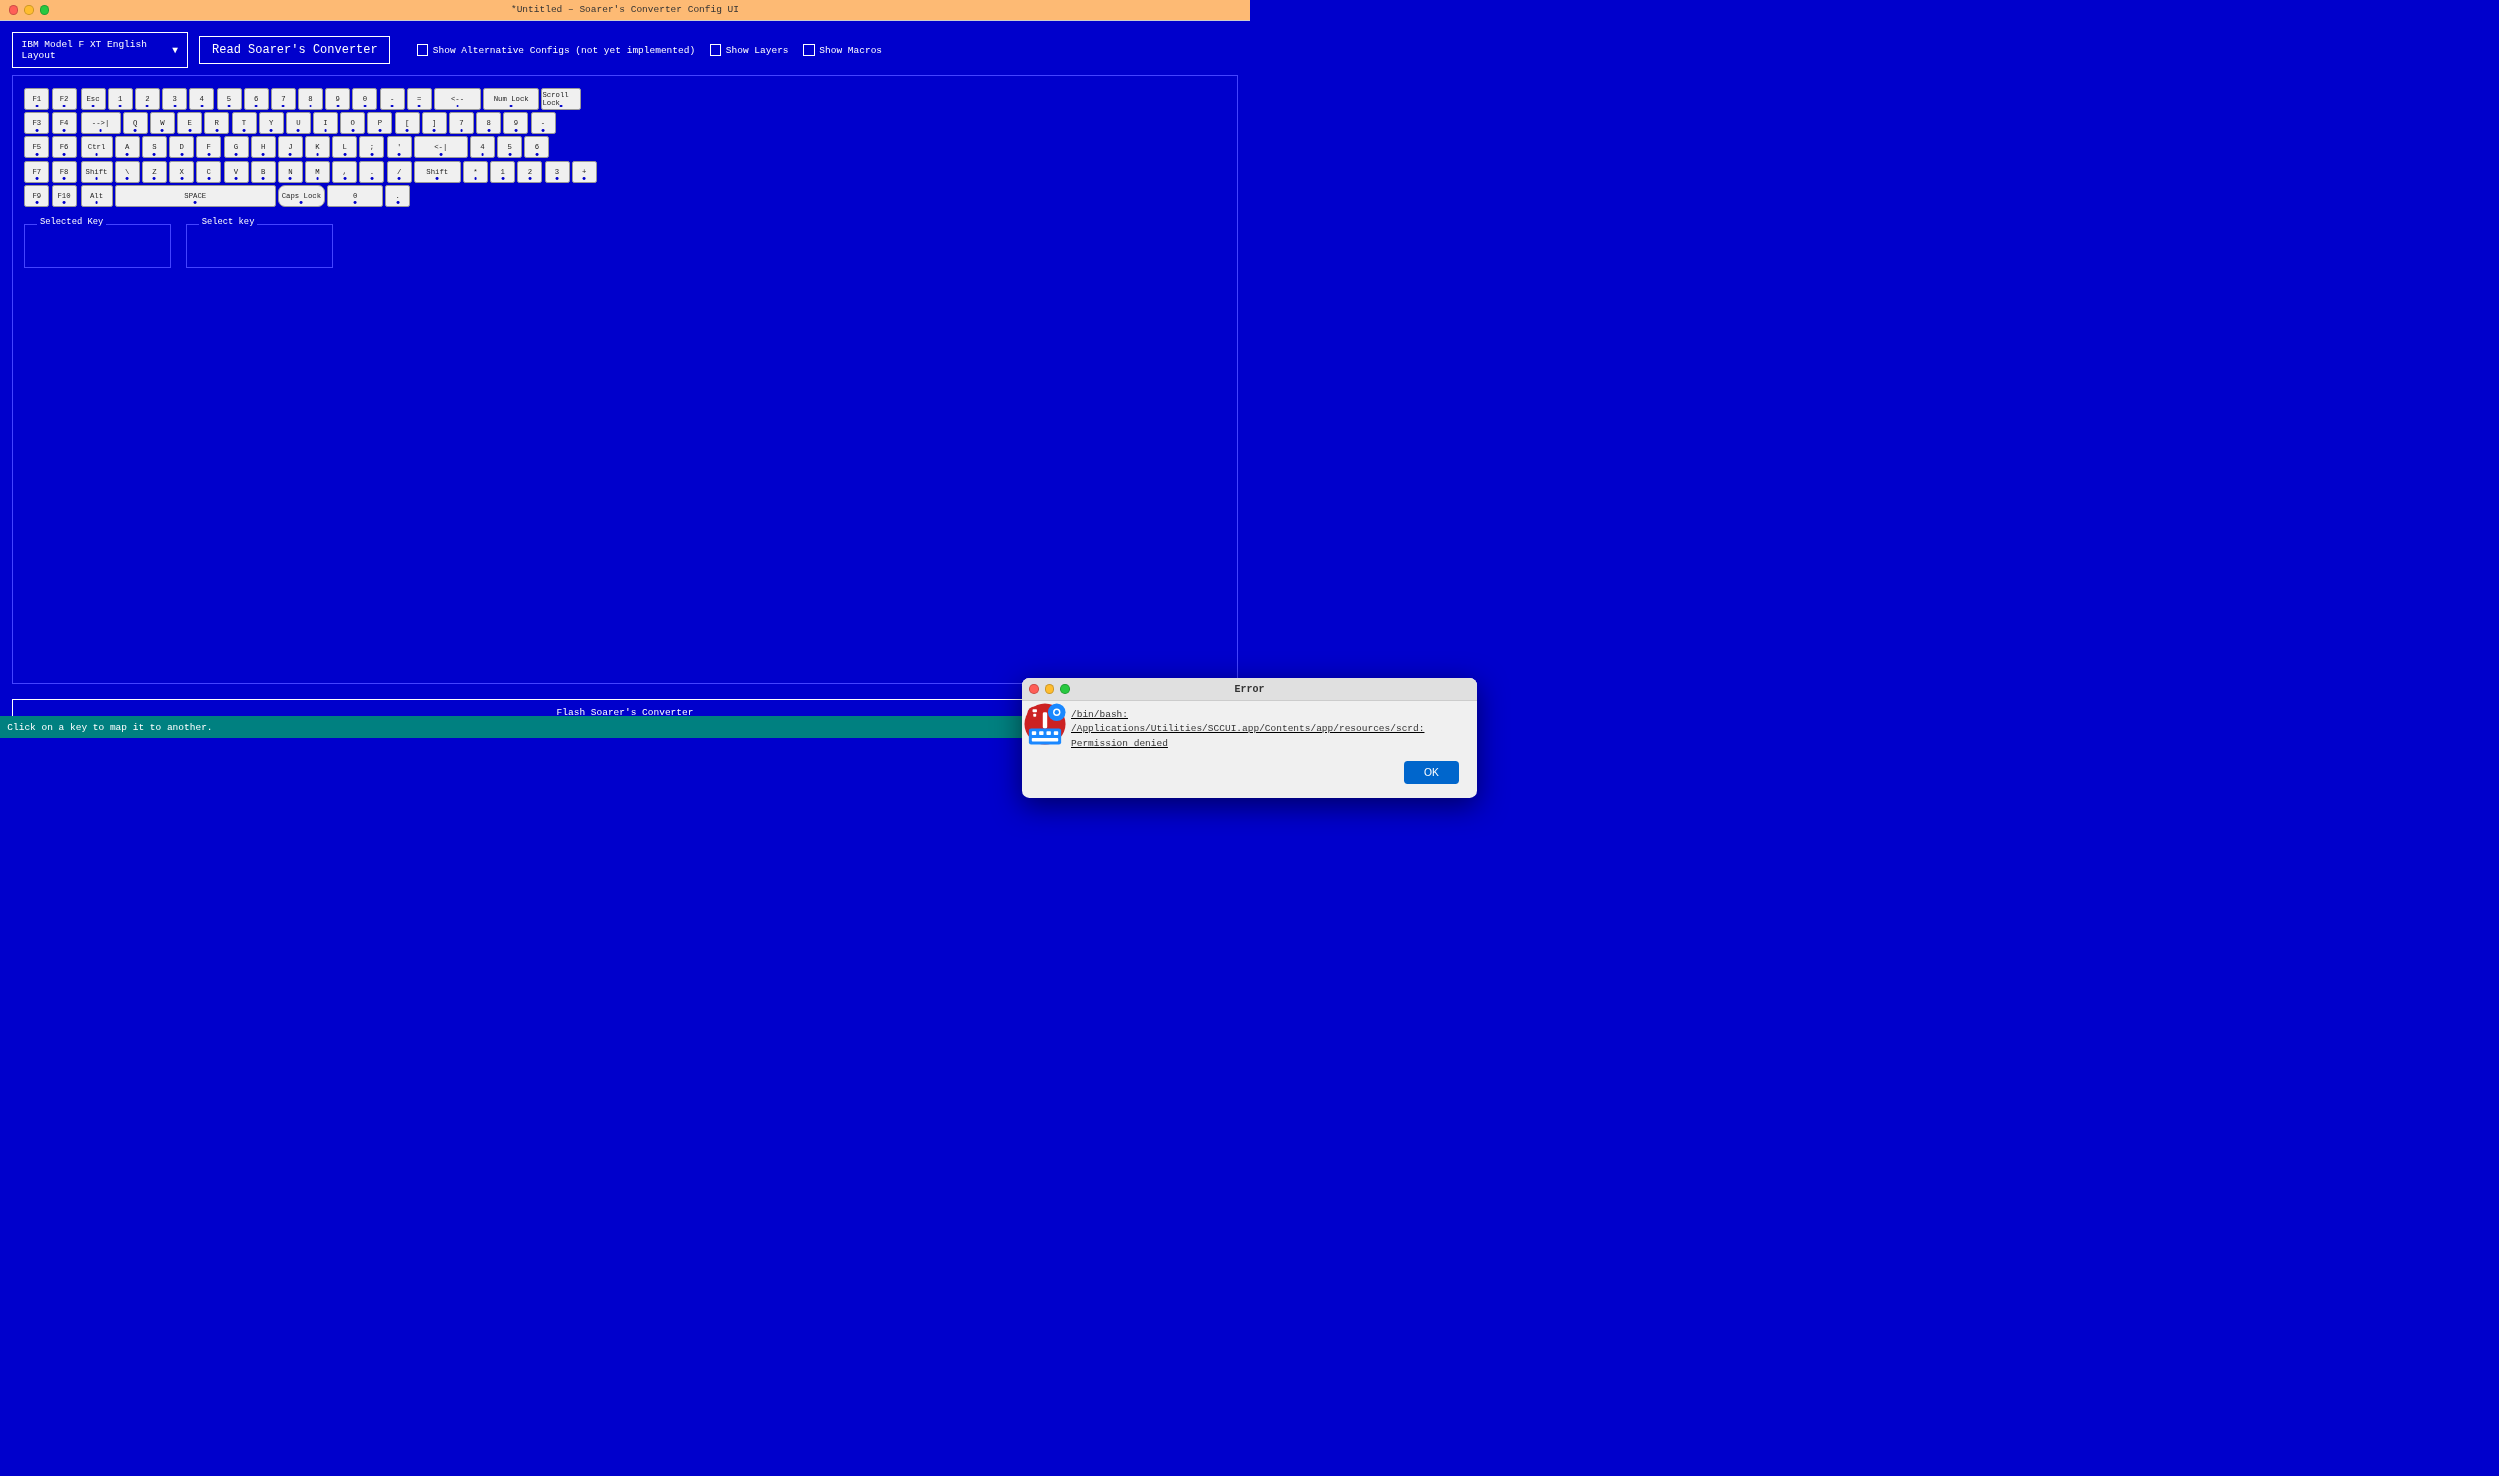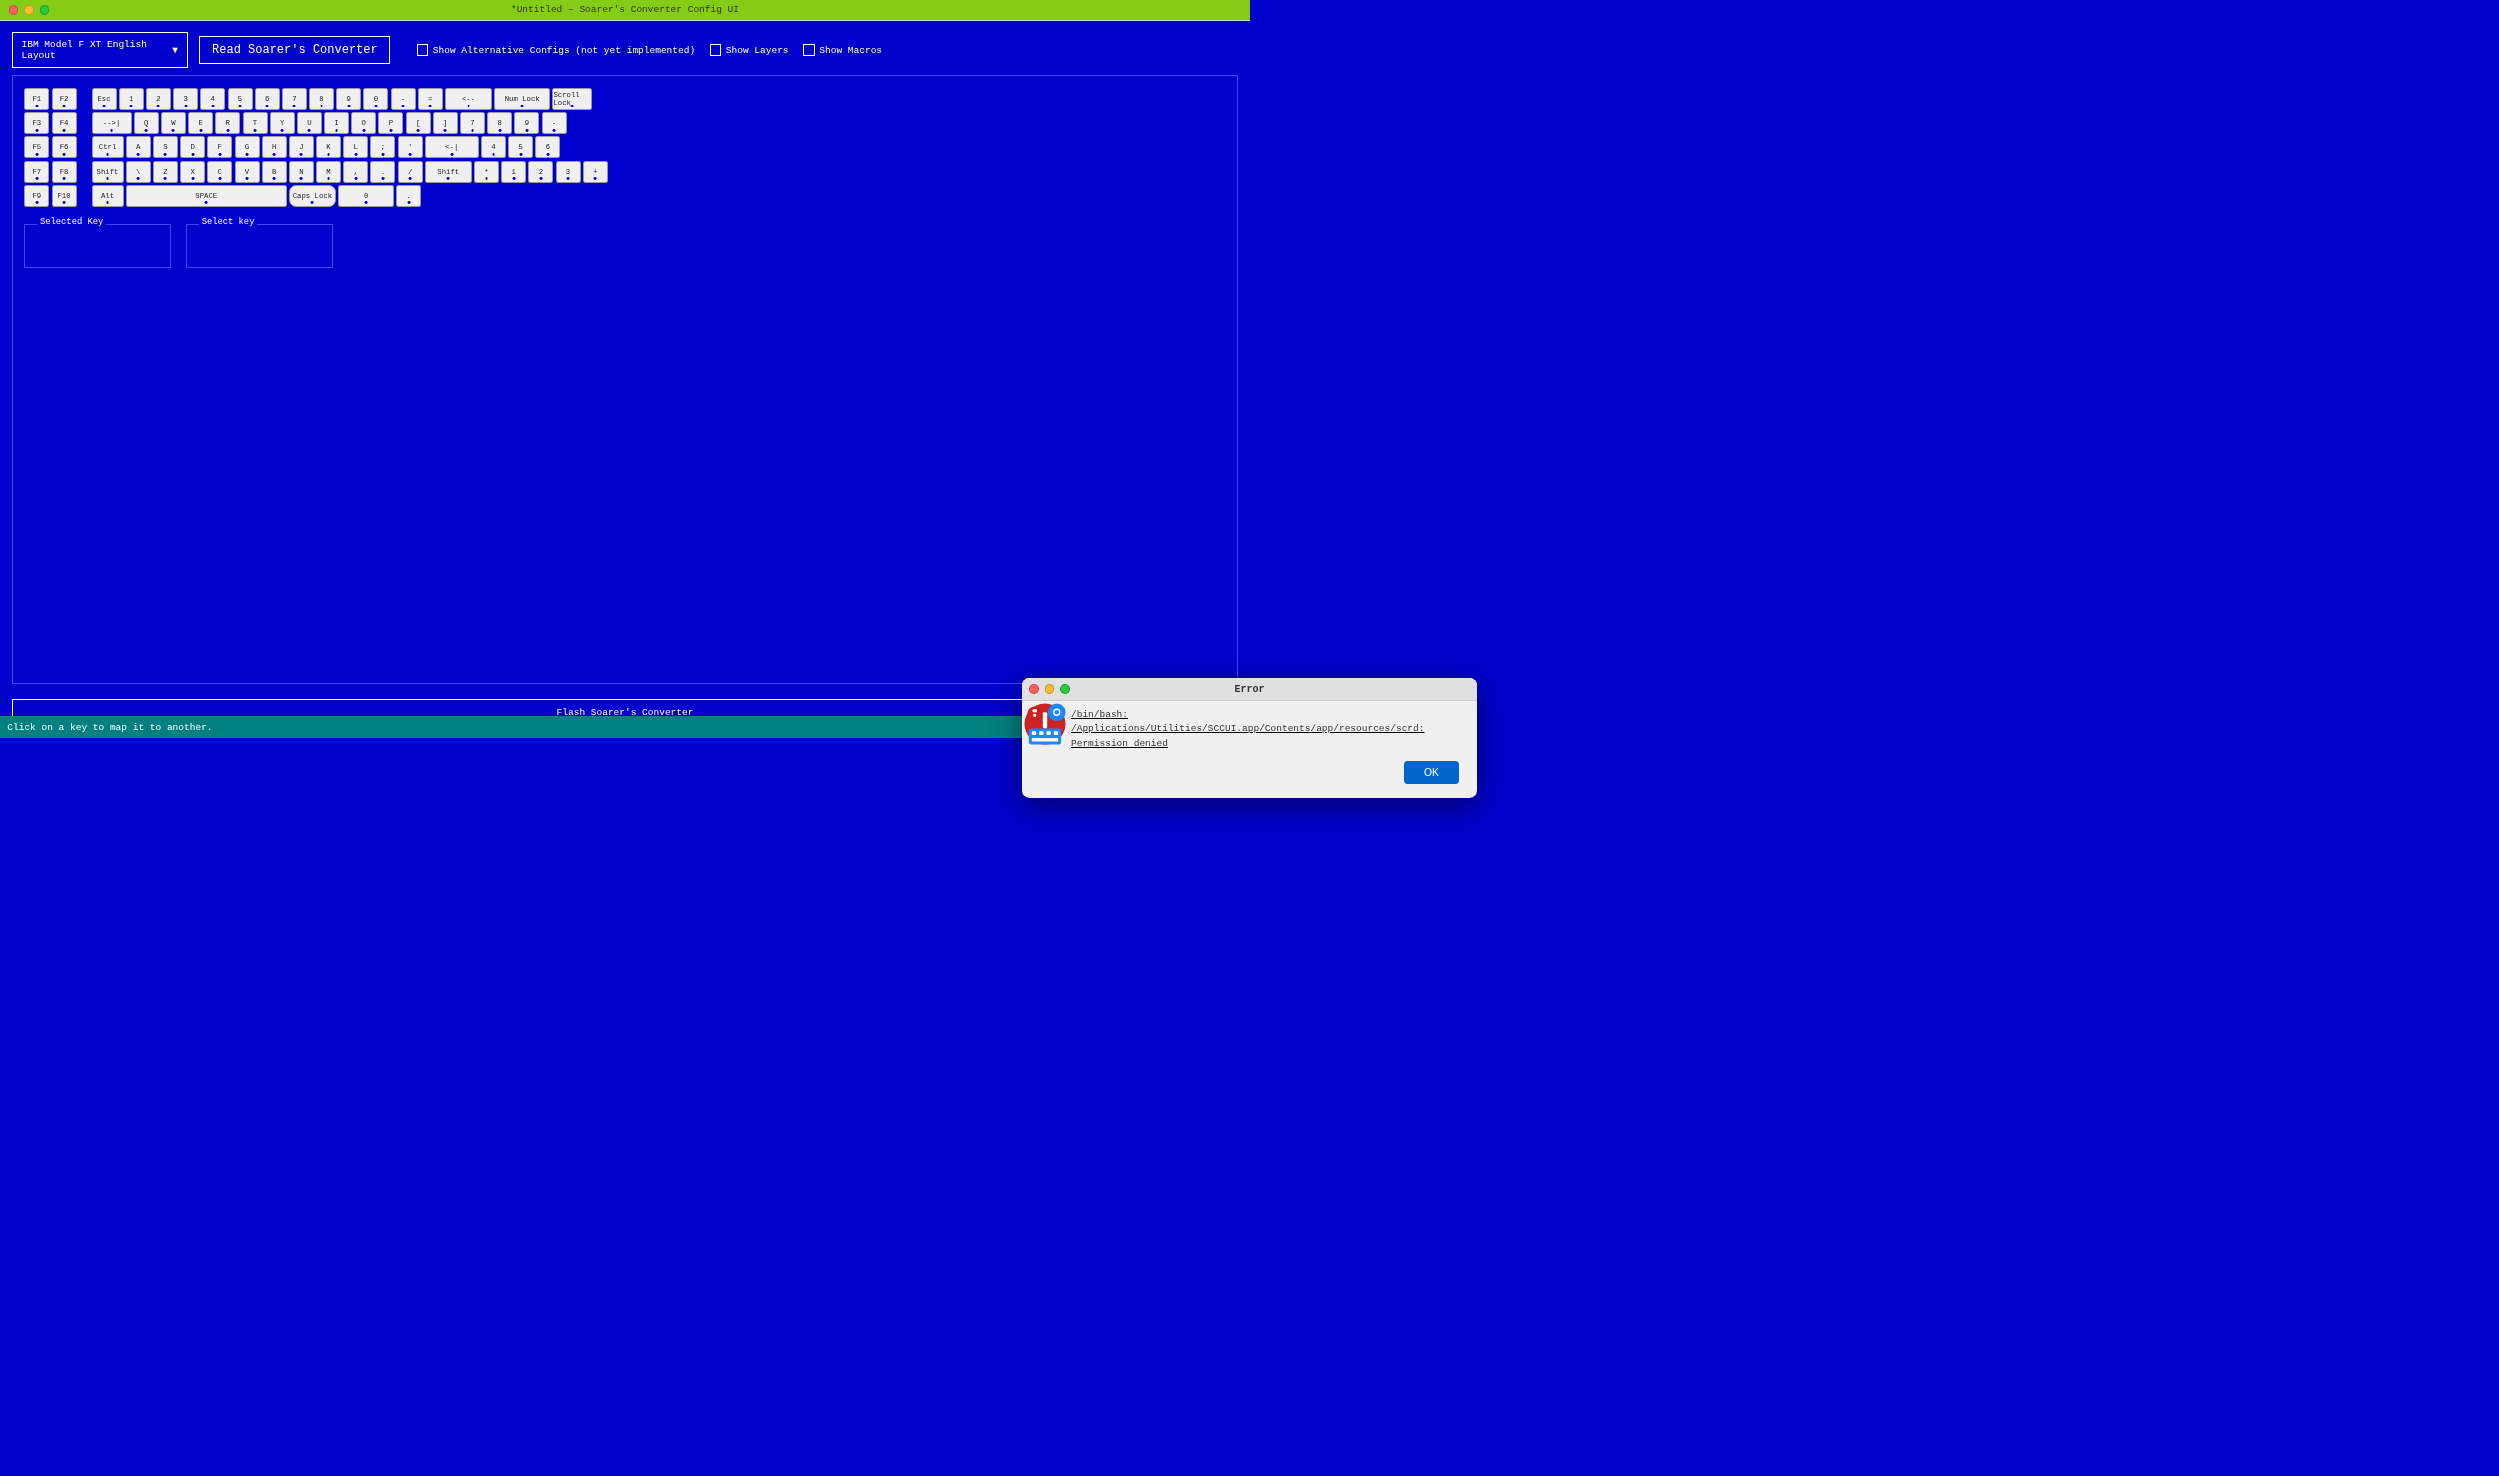--- a/index.html
+++ b/index.html
@@ -8,21 +8,21 @@
       background: #0000cc;
       font-family: 'Courier New', Courier, monospace;
       width: 1250px;
       height: 738px;
       overflow: hidden;
       position: relative;
     }
 
     
     .titlebar {
-      background: #84cc16;
+      background: #fdba74;
       height: 20.5px;
       display: flex;
       align-items: center;
       justify-content: center;
       position: relative;
       border-bottom: 0.7px solid #ccc;
     }
     .titlebar-buttons {
       position: absolute;
       left: 8.8px;
@@ -113,21 +113,21 @@
       border: 0.7px solid #4444ff;
       background: #0000cc;
       flex: 1;
       padding: 11.7px;
       position: relative;
     }
 
     
     .keyboard-area {
       display: flex;
-      gap: 15px;
+      gap: 4px;
       margin-bottom: 17px;
     }
 
     
     .fn-keys {
       display: flex;
       flex-direction: column;
       gap: 2.2px;
     }
 

